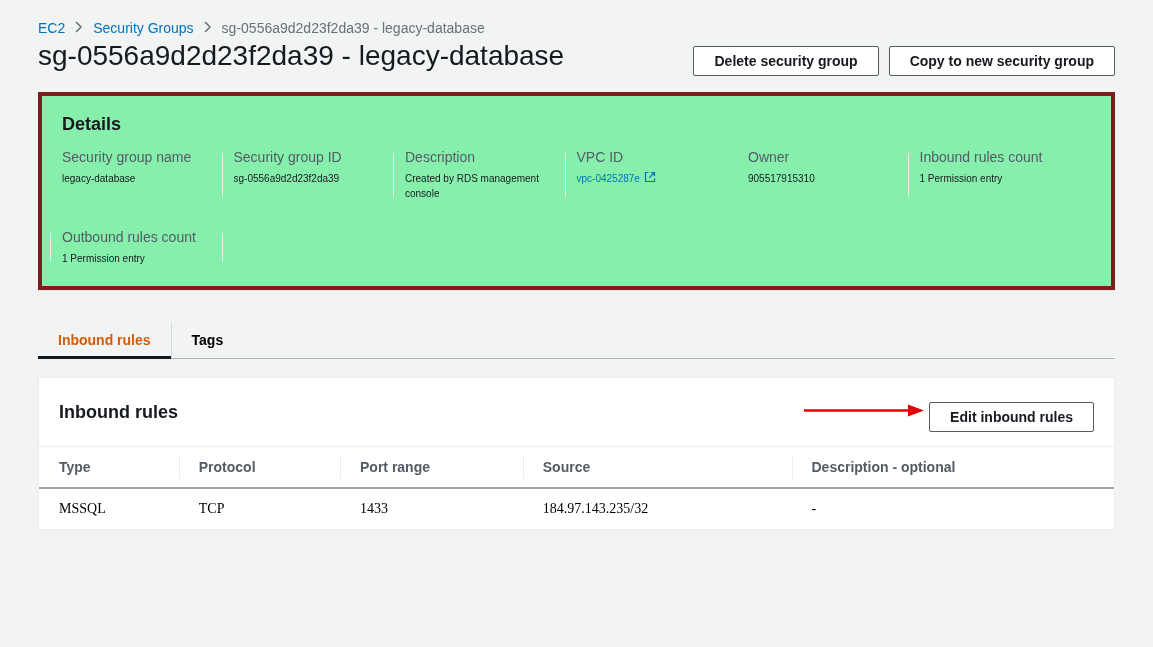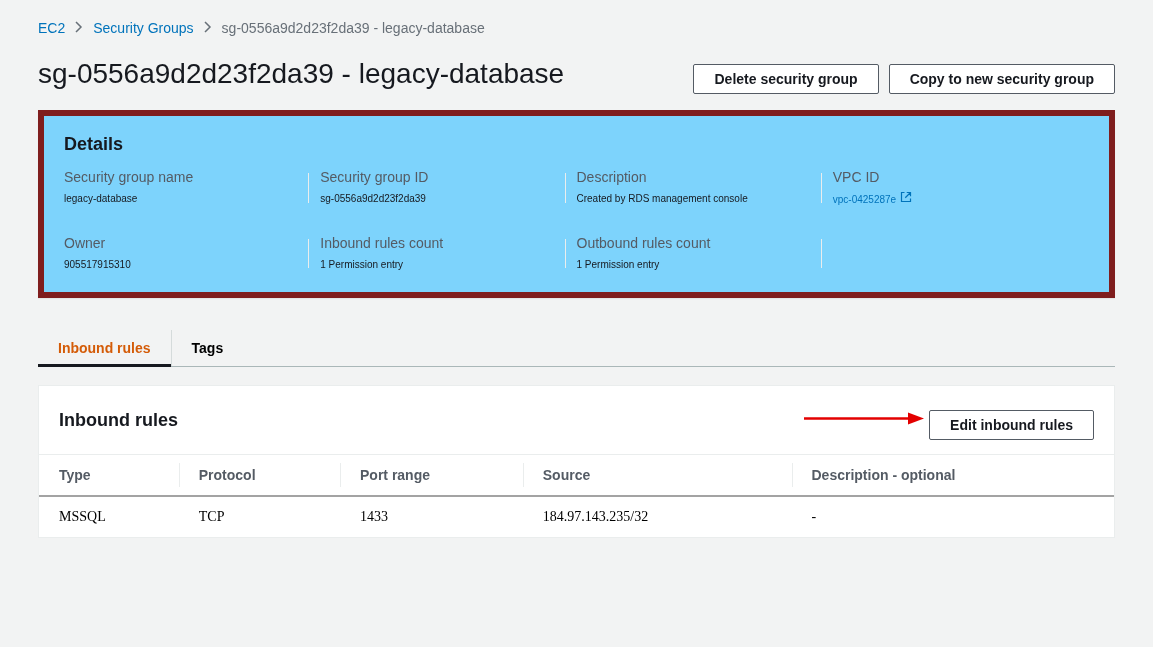--- a/index.html
+++ b/index.html
@@ -7,21 +7,20 @@
     font-family: "Amazon Ember", "Helvetica Neue", Arial, sans-serif;
     background: #f2f3f3;
     color: #16191f;
     font-size: 14px;
     padding: 20px 38px;
   }
   .breadcrumb {
     display: flex;
     align-items: center;
     gap: 10px;
-    margin-bottom: 18px;
     font-size: 14px;
   }
   .breadcrumb a { color: #0073bb; text-decoration: none; }
   .breadcrumb .sep { color: #687078; }
   .breadcrumb .current { color: #687078; }
   .title-row {
     display: flex;
     justify-content: space-between;
     align-items: center;
     margin-bottom: 16px;
@@ -37,33 +36,33 @@
     border-radius: 2px;
     padding: 6px 20px;
     font-size: 14px;
     font-weight: 700;
     color: #16191f;
     cursor: pointer;
     white-space: nowrap;
     margin-top: 10px;
   }
   .panel {
-    background: #7dd3fc;
-    border: 6px solid #7f1d1d;
+    background: #86efac;
+    border: 4px solid #7f1d1d;
     box-shadow: 0 1px 1px rgba(0,0,0,0.05);
     margin-bottom: 32px;
   }
   .panel-header {
     padding: 18px 20px 14px 20px;
     font-size: 18px;
     font-weight: 700;
   }
   .details-grid {
     display: grid;
-    grid-template-columns: repeat(4, 1fr);
+    grid-template-columns: repeat(6, 1fr);
     padding: 0 20px 20px 20px;
     row-gap: 28px;
   }
   .detail-cell {
     padding-right: 12px;
     position: relative;
   }
   .detail-cell:not(:nth-child(4n+1))::before {
     content: '';
     position: absolute;
@@ -76,21 +75,21 @@
   .detail-label {
     color: #545b64;
     font-size: 14px;
     margin-bottom: 6px;
   }
   .detail-value {
     color: #16191f;
     font-size: 10px;
     line-height: 1.5;
   }
-  .vpc-link { color: #0073bb; text-decoration: none; display: inline-flex; align-items: center; gap: 4px; }
+  .vpc-link { color: #0073bb; text-decoration: none; display: inline-flex; gap: 4px; }
   .ext-icon { width: 12px; height: 12px; }
   .tabs {
     display: flex;
     border-bottom: 1px solid #aab7b8;
     margin-bottom: 18px;
   }
   .tab {
     padding: 10px 20px;
     font-size: 14px;
     font-weight: 700;

